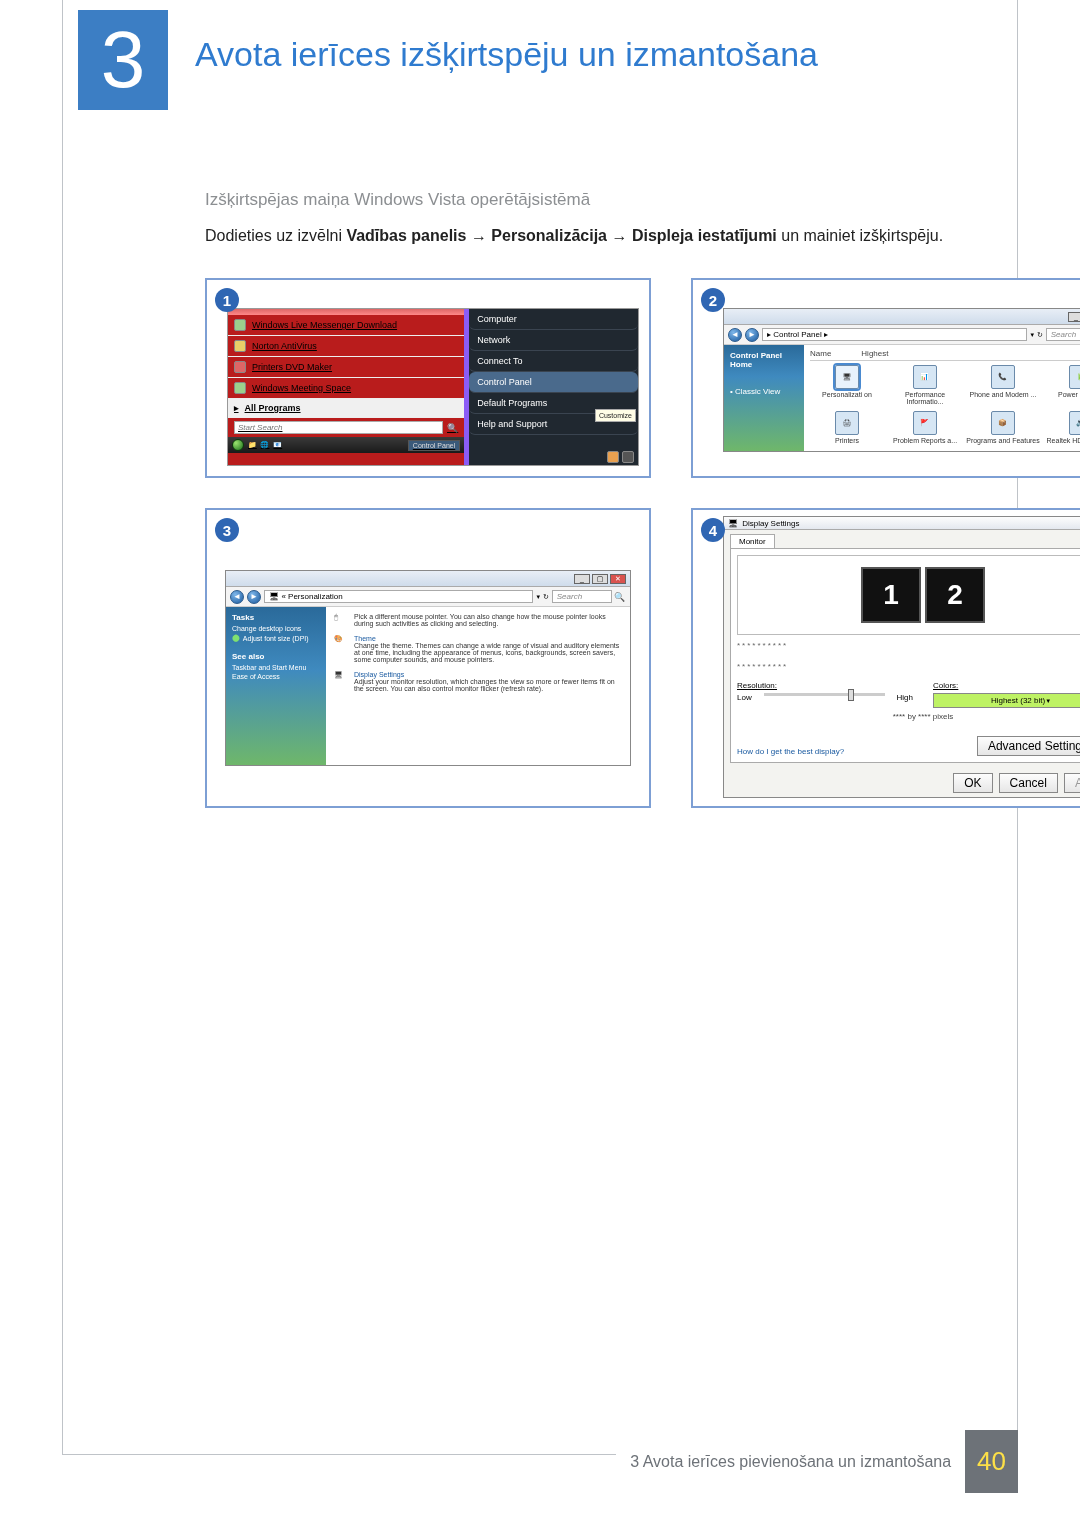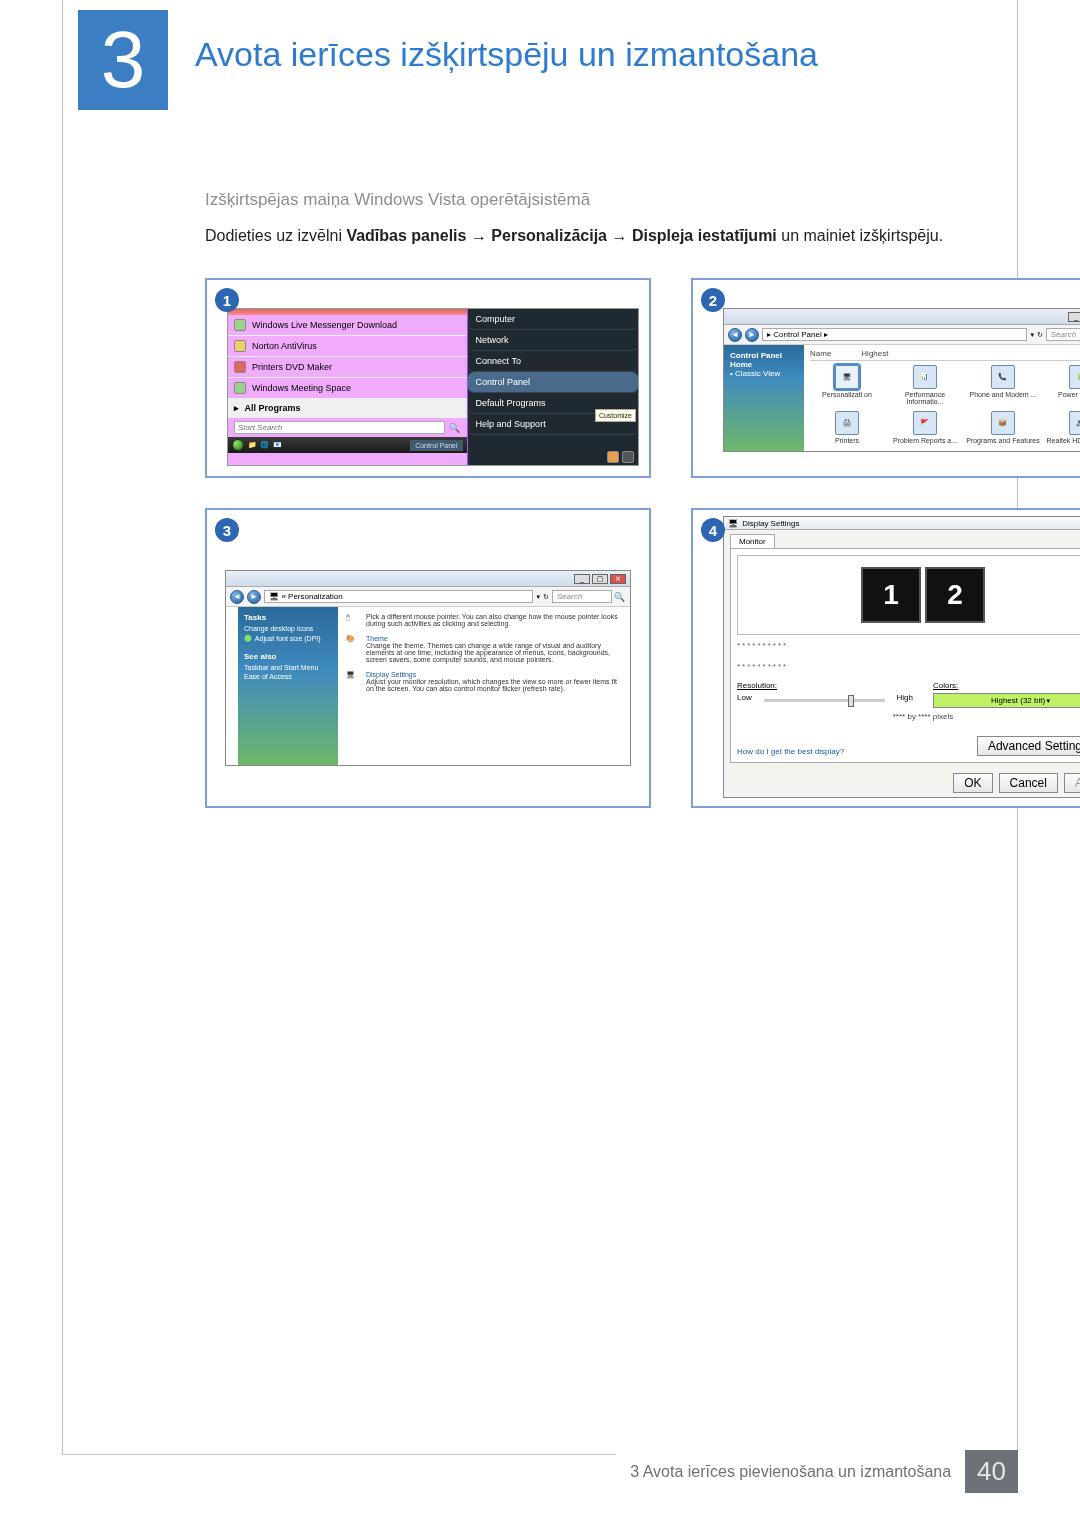--- a/index.html
+++ b/index.html
@@ -94,22 +94,23 @@
   
   .p1-inner {
     position: absolute;
     left: 20px; right: 10px; top: 28px; bottom: 10px;
     display: flex;
     font-size: 9px;
     border: 1px solid #999;
   }
   .p1-left {
     flex: 1.4;
-    background: #f0abfc;
-    border-right: 1px solid #8b5cf6;
+    background: #b91c1c;
+    border-right: 5px solid #8b5cf6;
+    text-decoration: underline;
   }
   .p1-left .row {
     display: flex;
     align-items: center;
     gap: 6px;
     padding: 4px 6px;
     border-bottom: 1px solid #eee;
   }
   .p1-left .row.all { font-weight: bold; background:#f0f0f0; }
   .p1-search {
@@ -210,40 +211,40 @@
   .addr{flex:1;background:#fff;border:1px solid #aaa;padding:1px 4px;font-size:8px;}
   .srch{width:60px;background:#fff;border:1px solid #aaa;padding:1px 4px;font-size:8px;color:#888;font-style:italic;}
   .p2-body{flex:1;display:flex;}
   .p2-side{
     width:80px;
     background: linear-gradient(#2a6a9a,#3f8abf 30%,#6fb76a 100%);
     color:#fff;
     padding:6px 6px;
     font-size:8px;
   }
-  .p2-side .hdr{font-weight:bold;margin-bottom:0;}
+  .p2-side .hdr{font-weight:bold;margin-bottom:18px;}
   .p2-side .lnk{font-size:8px;margin-bottom:2px;}
   .p2-main{flex:1;background:#fff;padding:4px 6px;}
   .p2-cols{display:flex;gap:30px;font-size:8px;color:#444;border-bottom:1px solid #ccc;padding-bottom:2px;margin-bottom:4px;}
   .p2-icons{display:grid;grid-template-columns:repeat(4,1fr);gap:6px 4px;}
   .p2-ic{display:flex;flex-direction:column;align-items:center;font-size:7px;text-align:center;color:#333;}
   .p2-ic .box{width:24px;height:24px;background:#d6e6f4;border:1px solid #6a8aaa;border-radius:2px;margin-bottom:2px;display:flex;align-items:center;justify-content:center;}
   .p2-ic.hl .box{outline:2px solid #4a8ad0;background:#e8f2fc;}
 
   
   .p3-inner{
     position:absolute;
     left:18px;right:18px;top:60px;bottom:40px;
     border:1px solid #888;
     background:#fff;
     font-size:7px;
     display:flex;
     flex-direction:column;
   }
-  .p3-body{flex:1;display:flex;margin-left:12px;}
+  .p3-body{flex:1;display:flex;}
   .p3-side{
     width:100px;
     background: linear-gradient(#2a6a9a,#3f8abf 40%,#6fb76a 100%);
     color:#fff;
     padding:6px;
   }
   .p3-side .grp{margin-bottom:10px;}
   .p3-side .grp .h{font-weight:bold;font-size:8px;margin-bottom:3px;}
   .p3-side .grp .l{font-size:7px;margin-bottom:2px;display:flex;align-items:center;gap:3px;}
   .p3-main{flex:1;padding:6px 8px;color:#333;}
@@ -311,21 +312,21 @@
     height:56px;
     display:flex;
     align-items:center;
     justify-content:center;
     border:2px solid #555;
   }
   .dots{font-size:8px;letter-spacing:2px;color:#666;margin:6px 0;}
   .p4-grid{display:flex;gap:20px;margin-top:4px;}
   .p4-col{flex:1;}
   .p4-col .lbl{font-size:8px;margin-bottom:3px;}
-  .slider{display:flex;align-items:flex-end;gap:12px;font-size:8px;}
+  .slider{display:flex;align-items:flex-start;gap:12px;font-size:8px;}
   .slider .track{flex:1;height:3px;background:#ccc;position:relative;}
   .slider .thumb{position:absolute;right:25%;top:-4px;width:6px;height:12px;background:#ddd;border:1px solid #666;}
   .dropdown{border:1px solid #888;background:#bef264;padding:2px 4px;font-size:8px;display:flex;justify-content:center;align-items:center;}
   .dropdown .arr{font-size:6px;}
   .p4-center{text-align:center;font-size:8px;color:#444;margin-top:4px;}
   .p4-link{color:#1a5aa0;font-size:8px;margin-top:26px;}
   .p4-adv{align-self:flex-end;margin-top:8px;}
   .btn{display:inline-block;border:1px solid #888;background:linear-gradient(#fdfdfd,#e6e6e6);padding:2px 10px;font-size:12px;}
   .p4-buttons{display:flex;justify-content:flex-end;gap:6px;padding:4px 6px;}
 
@@ -340,24 +341,24 @@
   .footer-text{
     background:#fff;
     color:#6d7278;
     font-size:16px;
     padding:12px 14px;
     display:flex;
     align-items:center;
   }
   .footer-num{
     background:#6d7278;
-    color:#e5e5e5;
+    color:#fde047;
     font-size:26px;
     font-weight:500;
-    padding:6px 12px;
+    padding:16px 12px;
     display:flex;
     align-items:center;
   }
 </style>
 </head>
 <body>
 
 <div class="page-border"></div>
 
 <div class="chapter-box">

